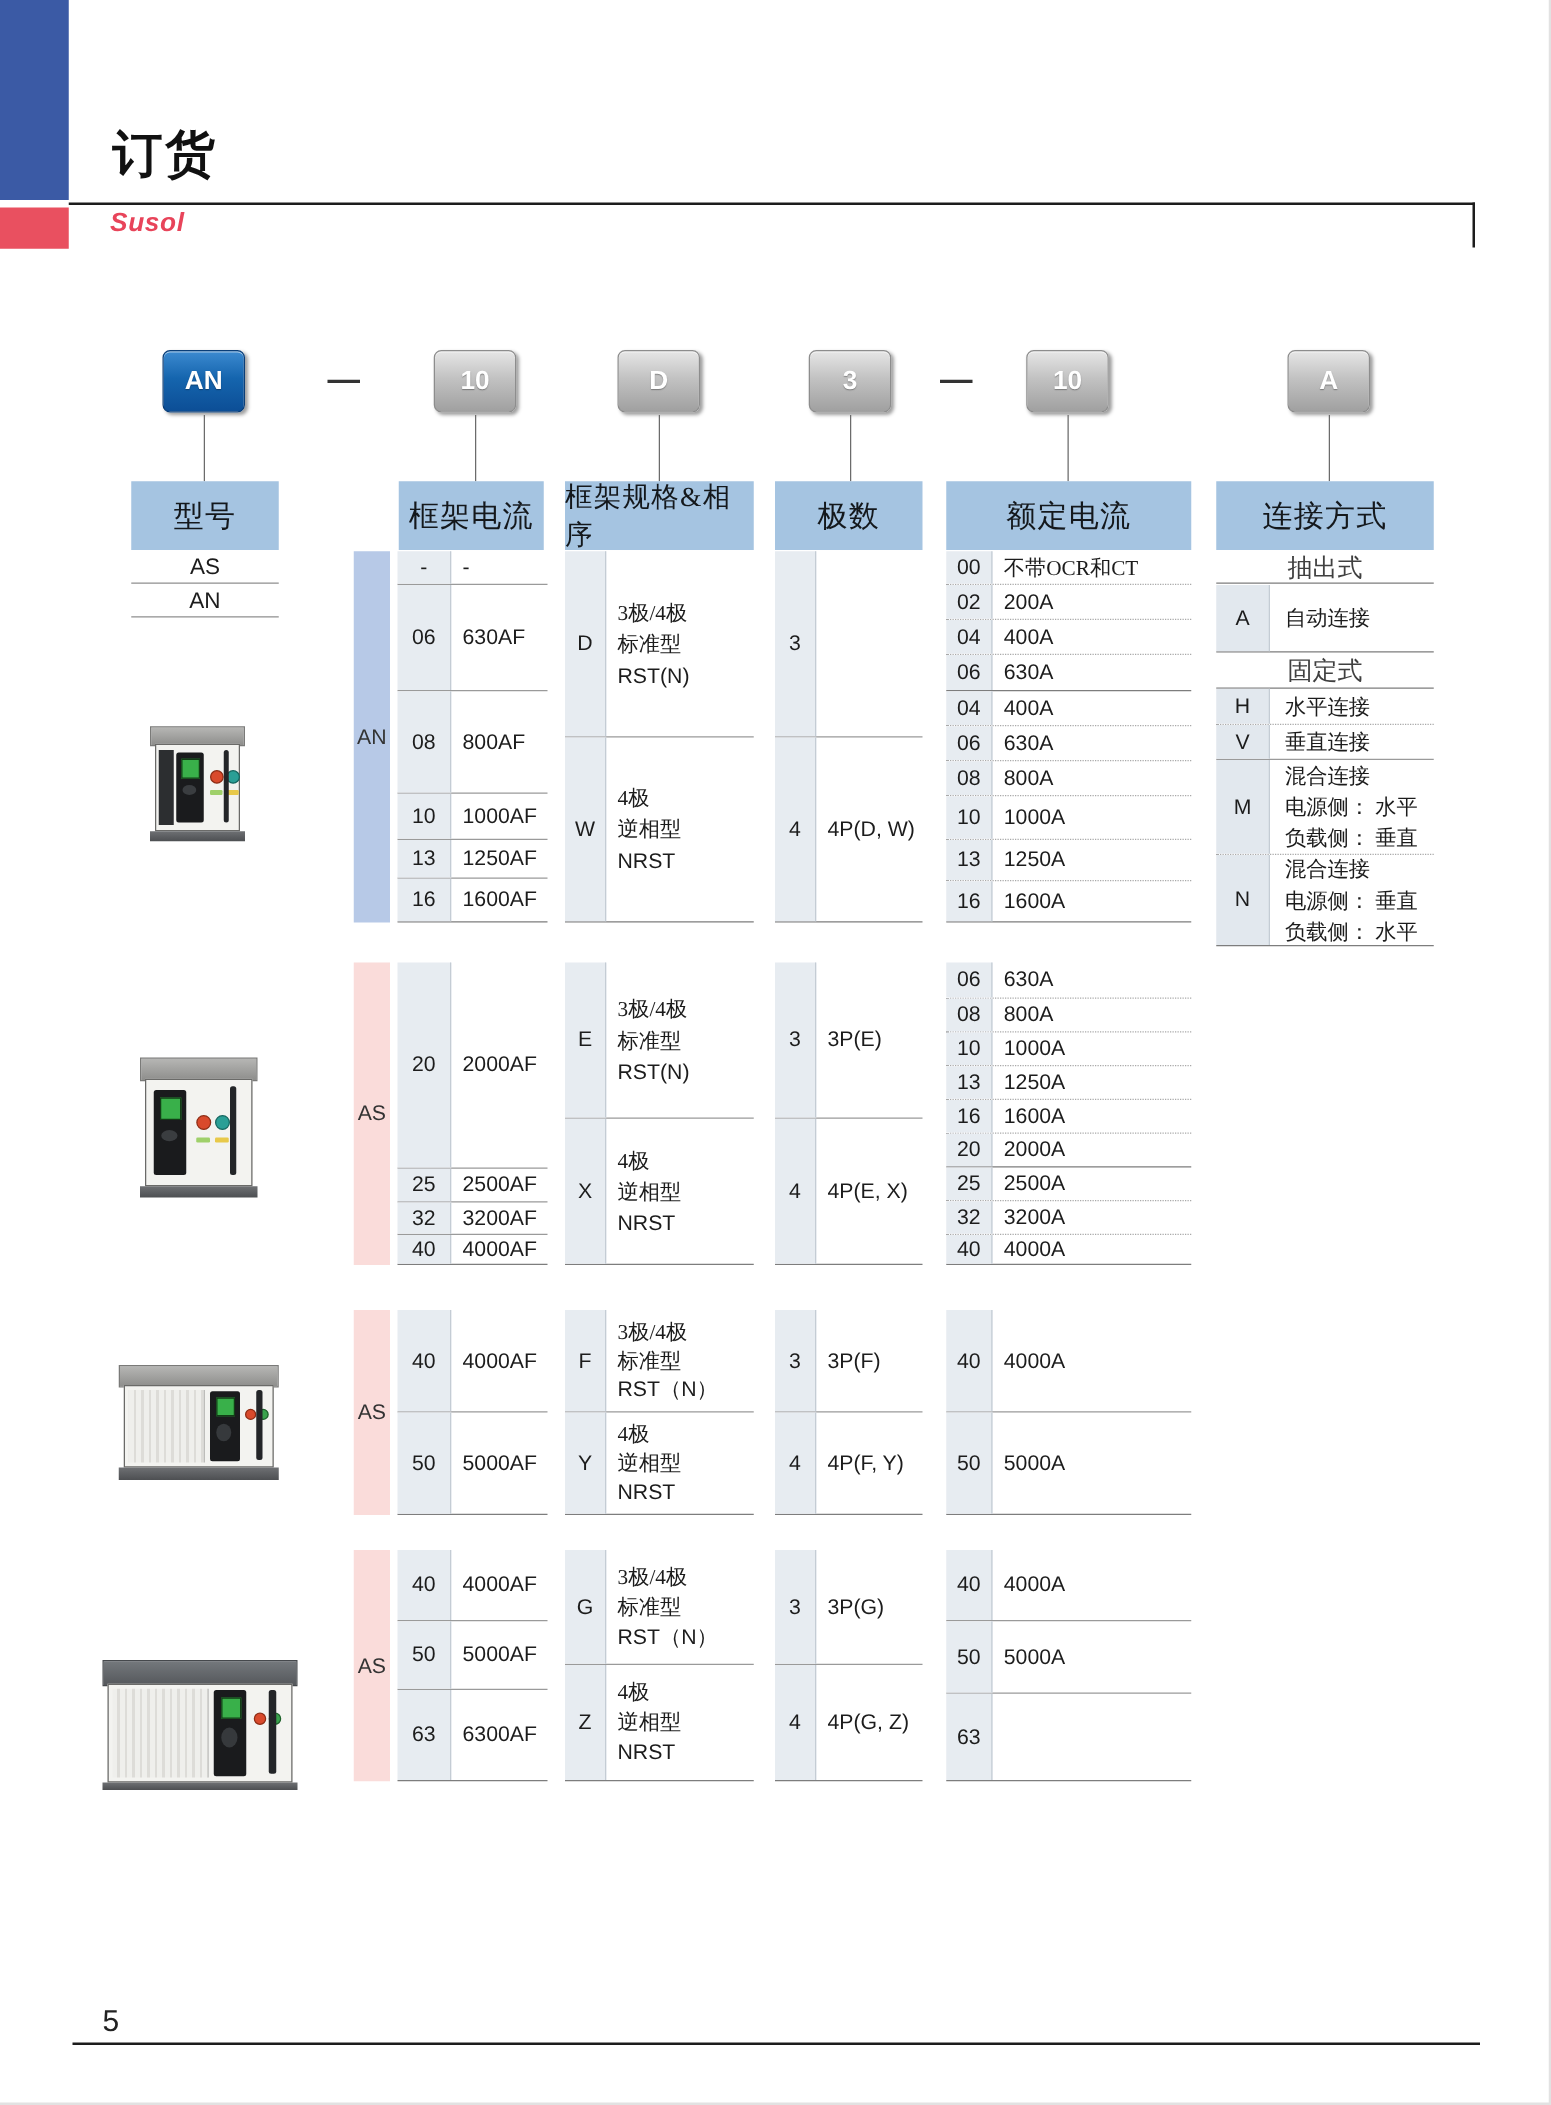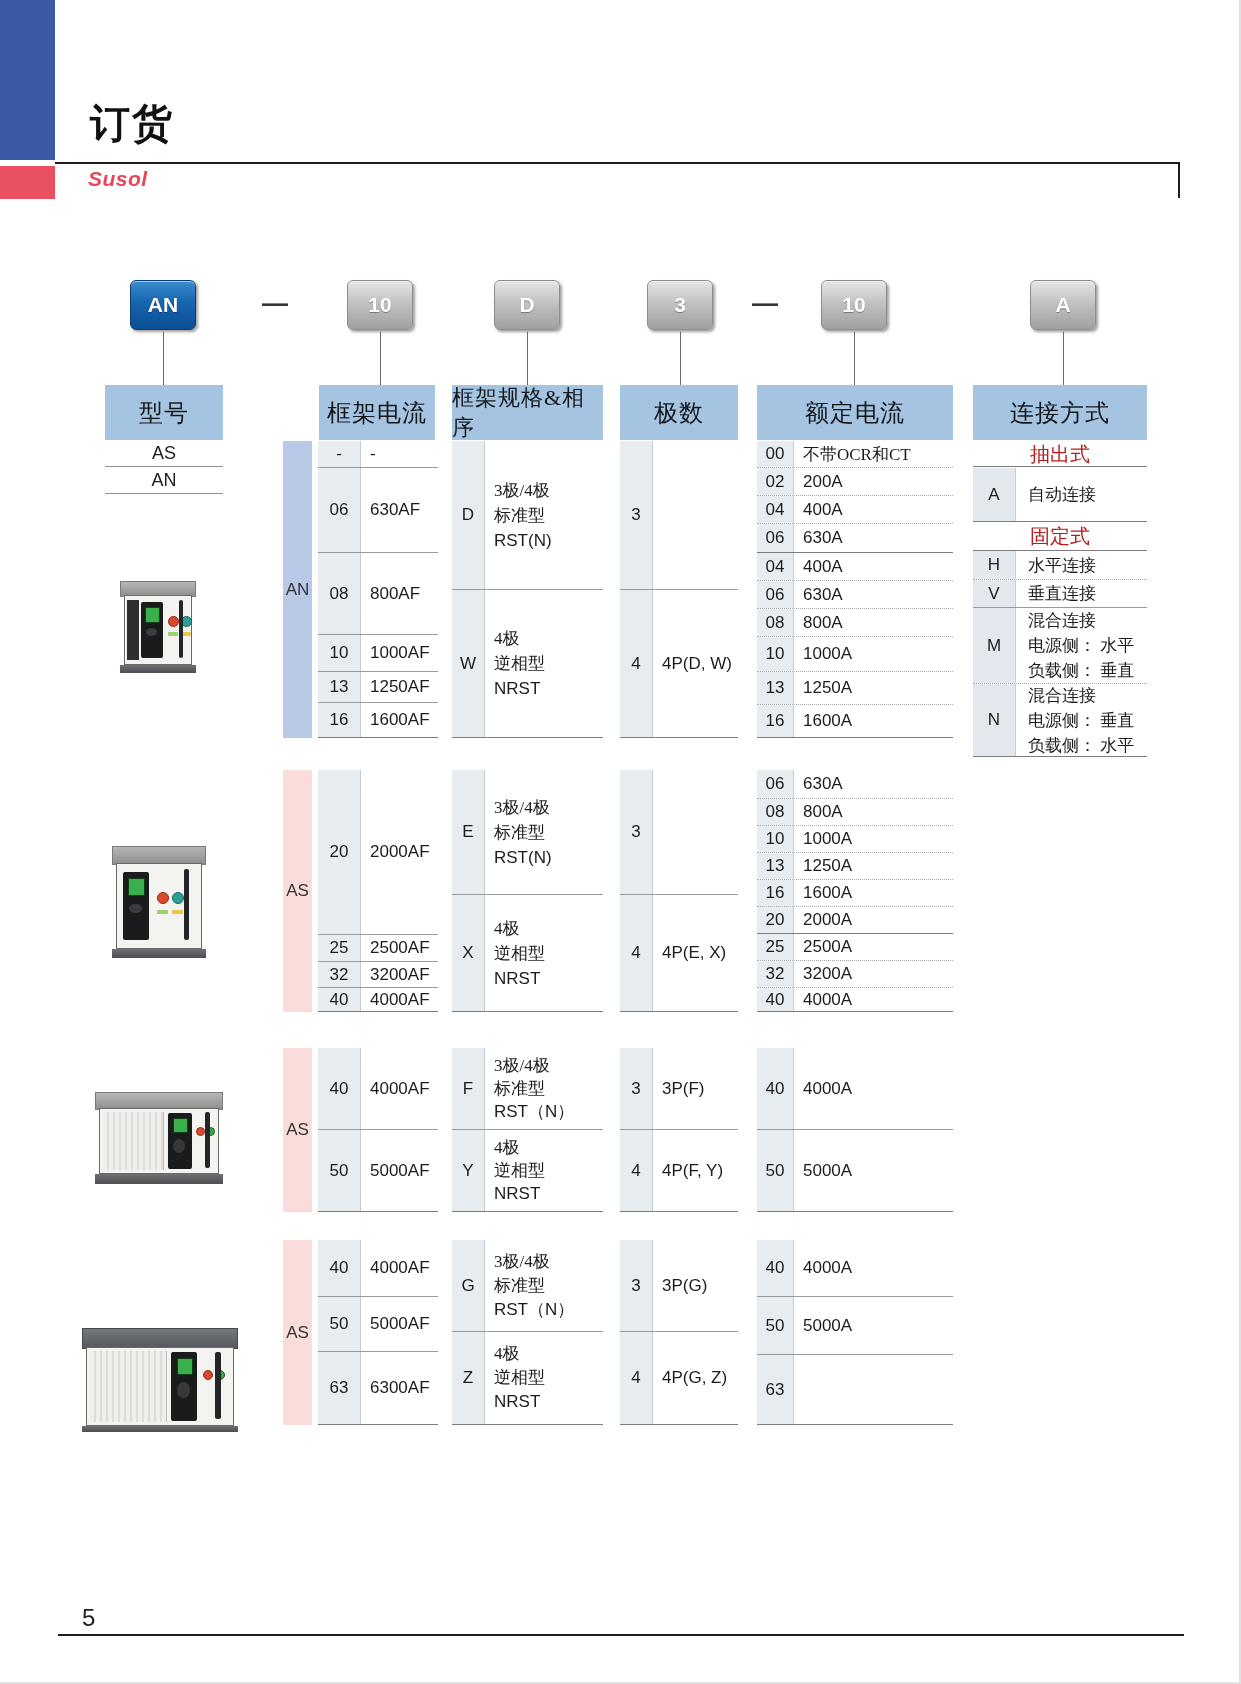--- a/index.html
+++ b/index.html
@@ -32,21 +32,21 @@
   .row{display:flex;box-sizing:border-box;}
   .cc{display:flex;align-items:center;justify-content:center;background:#e7ecf1;
       border-right:1px solid #c4ccd4;color:#1c1c1c;font-size:17px;flex:0 0 auto;}
   .lc{display:flex;align-items:center;padding-left:9px;color:#1c1c1c;font-size:17px;flex:1 1 auto;}
   .lc.col{flex-direction:column;align-items:flex-start;justify-content:center;}
   .lc.col div{line-height:25px;}
   .bb-solid{border-bottom:1px solid #9a9a9a;}
   .bb-dot{border-bottom:1px dotted #a9a9a9;}
   .bb-dark{border-bottom:1px solid #7d7d7d;}
   .sidebar{display:flex;align-items:center;justify-content:center;font-size:17px;color:#333;}
-  .conn-head{display:flex;align-items:center;justify-content:center;font-size:20px;color:#b91c1c;}
+  .conn-head{display:flex;align-items:center;justify-content:center;font-size:20px;color:#404040;}
   .conn-cc{background:#e2e8ee;}
   .model-item{display:flex;align-items:center;justify-content:center;font-size:18px;color:#1c1c1c;}
   .uline{height:1px;background:#8f8f8f;}
   
   .pagenum{left:82px;top:1604px;font-size:24px;color:#222;}
   .rule-bottom{left:58px;top:1634px;width:1126px;height:2px;background:#1c1c1c;}
   
   .photo{position:absolute;}
   .ph-cap{position:absolute;left:0;right:0;top:0;background:linear-gradient(#b6b6b4,#8e8e8c);border:1px solid #7a7a78;}
   .ph-body{position:absolute;left:4px;right:4px;background:#f3f3f0;border:1px solid #6a6a68;}
@@ -259,20 +259,21 @@
     <div class="cc sans" style="width:32px;">X</div>
     <div class="lc col">
       <div class="serif">4极</div>
       <div class="serif">逆相型</div>
       <div class="sans">NRST</div>
     </div>
   </div>
 
   <div class="abs row bb-solid" style="left:620px;top:770px;width:118px;height:125px;">
     <div class="cc sans" style="width:32px;">3</div>
+    <div class="lc sans">3P(E)</div>
   </div>
   <div class="abs row bb-dark" style="left:620px;top:895px;width:118px;height:117px;">
     <div class="cc sans" style="width:32px;">4</div>
     <div class="lc sans">4P(E, X)</div>
   </div>
 
   <div class="abs row bb-dot" style="left:757px;top:770px;width:196px;height:29px;">
     <div class="cc sans" style="width:36px;">06</div>
     <div class="lc sans">630A</div>
   </div>

